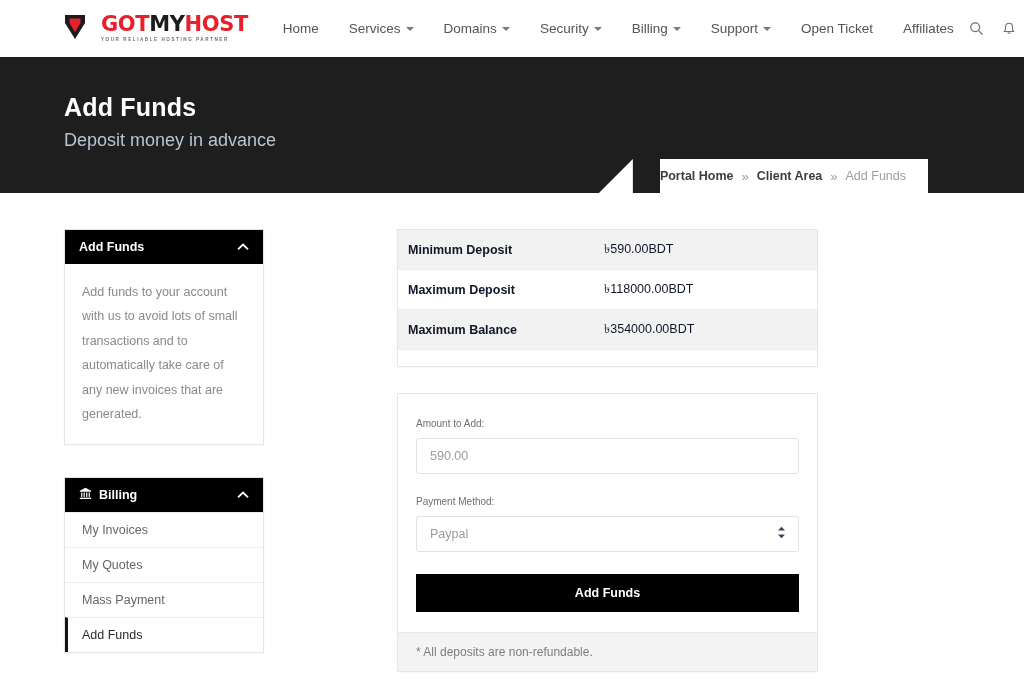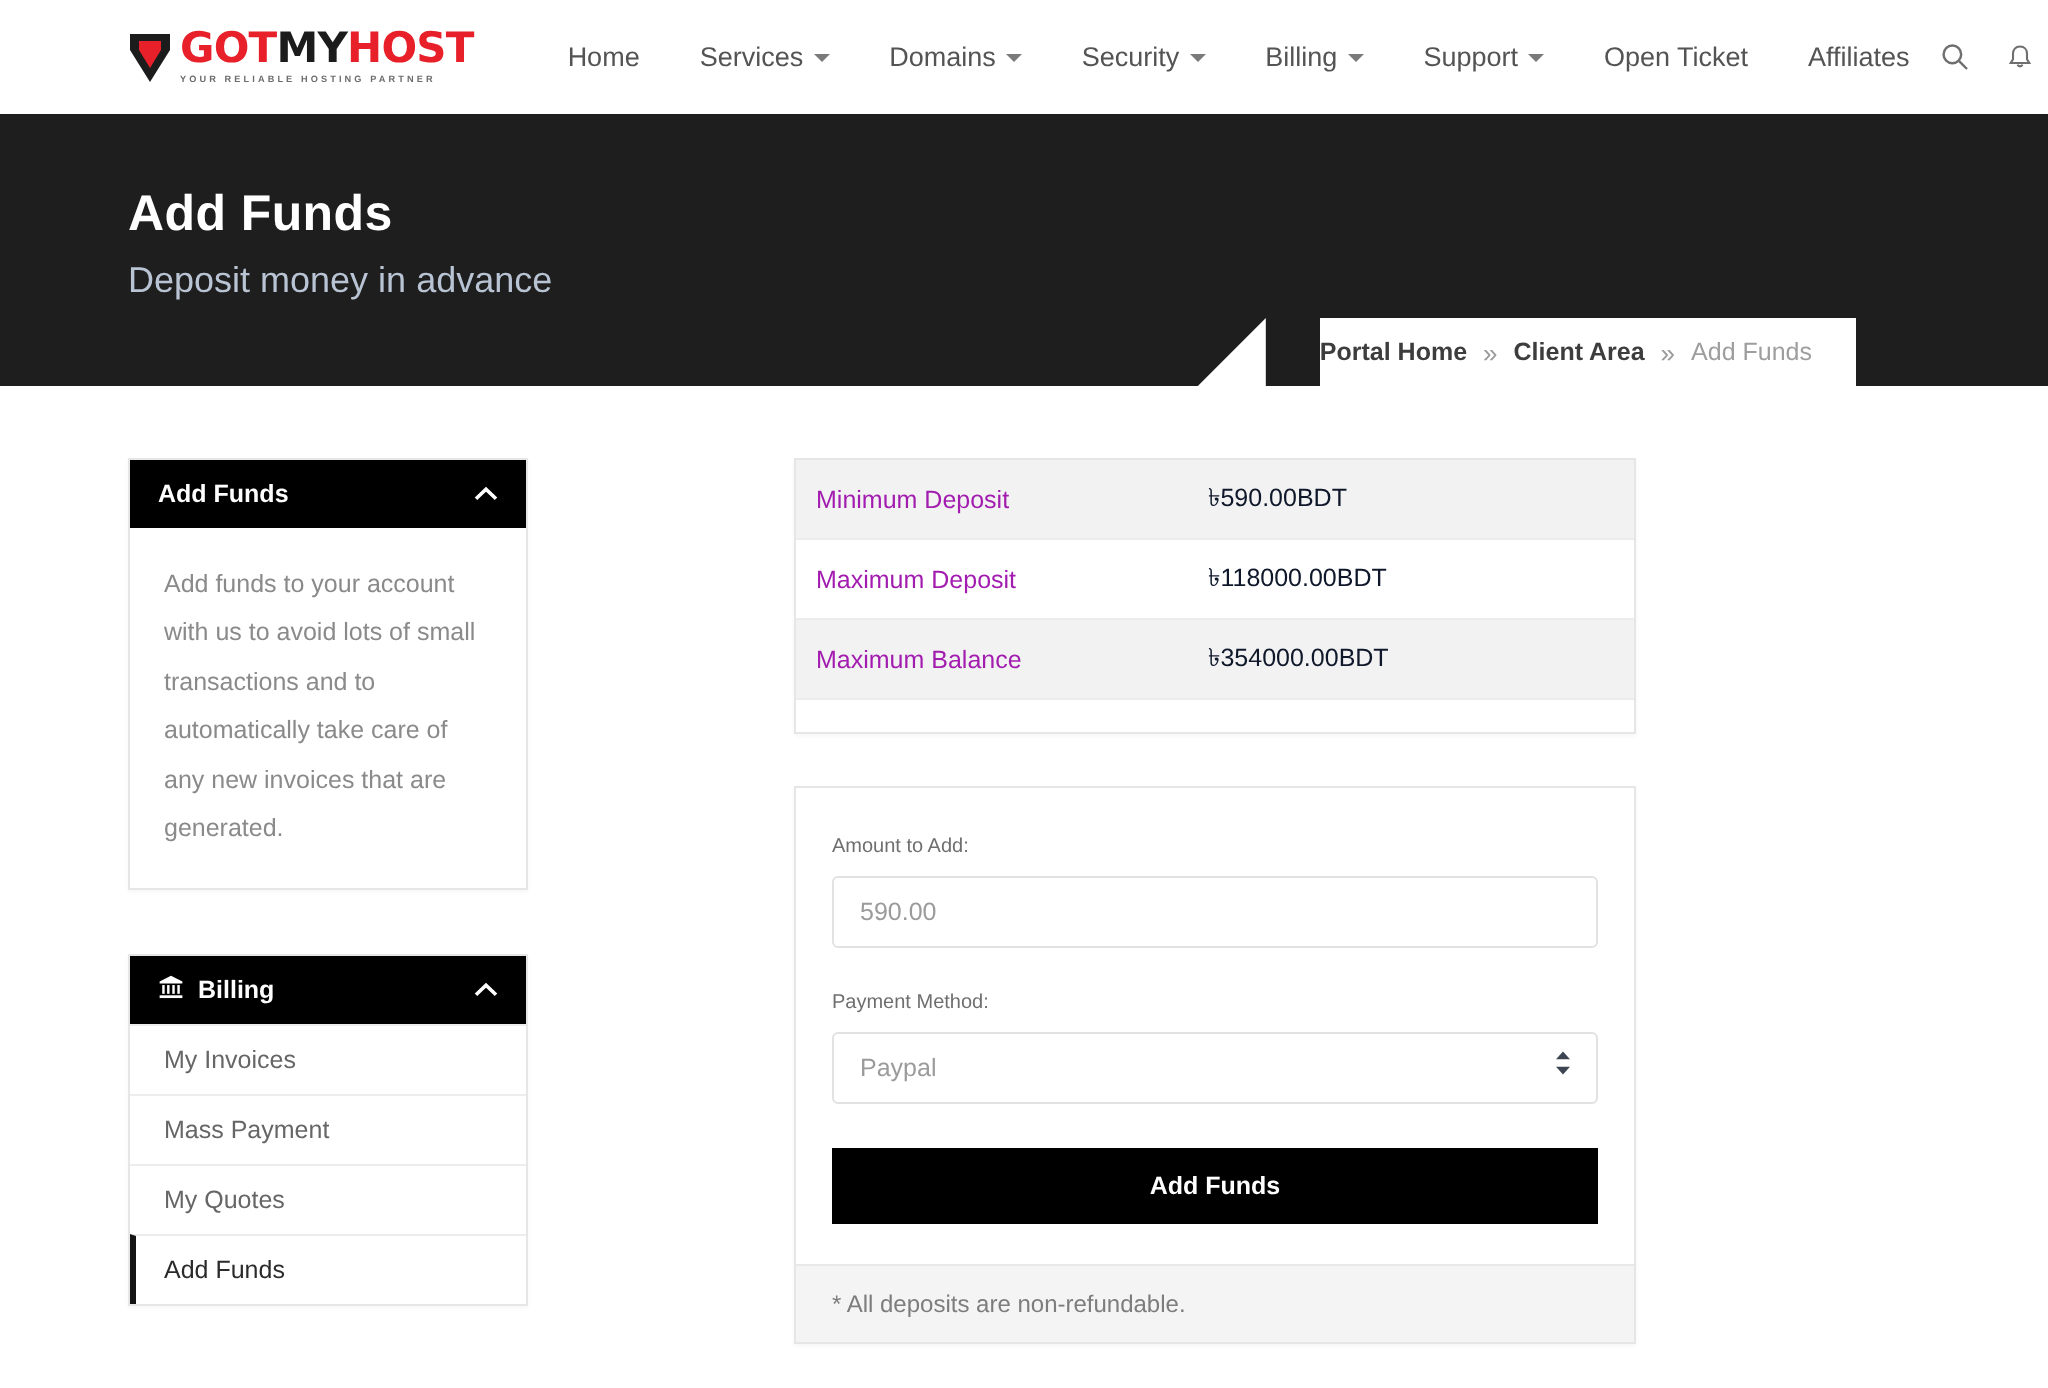--- a/index.html
+++ b/index.html
@@ -16,23 +16,23 @@
   .navbar {
     height: 57px;
     background: #ffffff;
     display: flex;
     align-items: center;
     padding: 0 22px 0 64px;
     position: relative;
   }
   .logo {
     display: flex;
-    align-items: center;
-    gap: 4px;
-    margin-right: 34px;
+    align-items: flex-start;
+    gap: 15px;
+    margin-right: 22px;
   }
   .logo-mark {
     width: 22px; height: 26px;
     position: relative;
   }
   .logo-mark svg { display: block; }
   .logo-text-wrap { display: flex; flex-direction: column; line-height: 1; }
   .logo-word {
     font-size: 21px;
     font-weight: bold;
@@ -200,22 +200,22 @@
     height: 40px;
     align-items: center;
     font-size: 12.5px;
     border-bottom: 1px solid #ececec;
   }
   .limit-row.odd { background: #f2f2f2; }
   .limit-row.even { background: #ffffff; }
   .limit-label {
     width: 206px;
     padding-left: 10px;
-    font-weight: normal;
-    color: #a21caf;
+    font-weight: bold;
+    color: #0f172a;
   }
   .limit-value { color: #0f172a; }
   .limit-foot { height: 16px; background: #ffffff; }
 
   
   .form-body { padding: 24px 18px 20px; }
   .field-label {
     font-size: 10px;
     color: #6f6f6f;
     margin-bottom: 9px;
@@ -384,22 +384,22 @@
           </span>
           <span>Billing</span>
         </span>
         <span class="chev">
           <svg width="12" height="8" viewBox="0 0 12 8" fill="none" stroke="#ffffff" stroke-width="1.8">
               <path d="M1 6.4 L6 1.6 L11 6.4"></path>
             </svg>
         </span>
       </div>
       <div class="list-item">My Invoices</div>
+      <div class="list-item">My Quotes</div>
       <div class="list-item">Mass Payment</div>
-      <div class="list-item">My Quotes</div>
       <div class="list-item active">Add Funds</div>
     </div>
   </div>
 
   <div class="main">
 
     <div class="card">
       <div class="limit-row odd">
         <div class="limit-label">Minimum Deposit</div>
         <div class="limit-value">৳590.00BDT</div>

